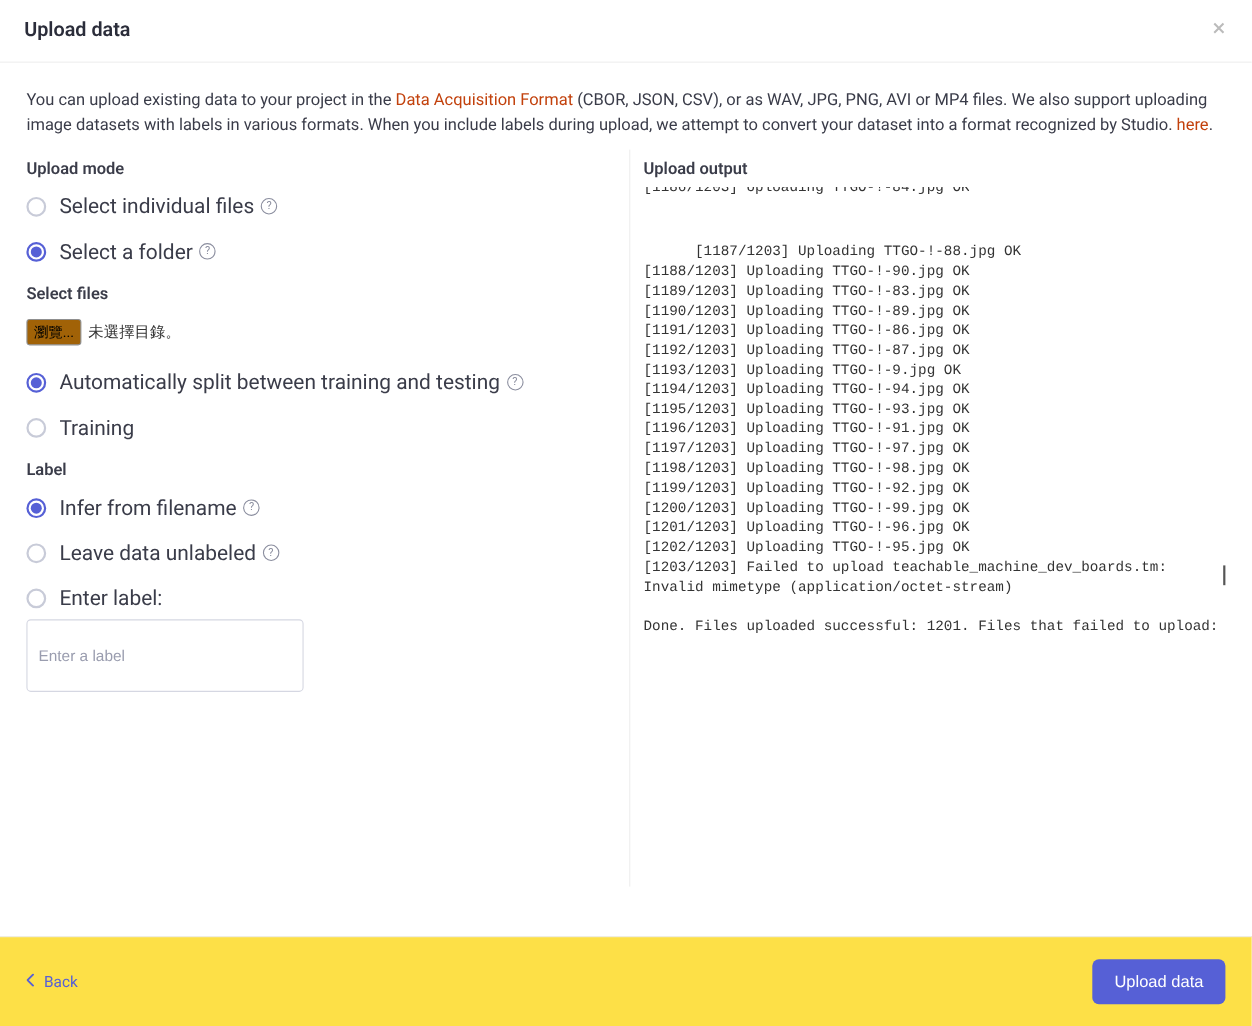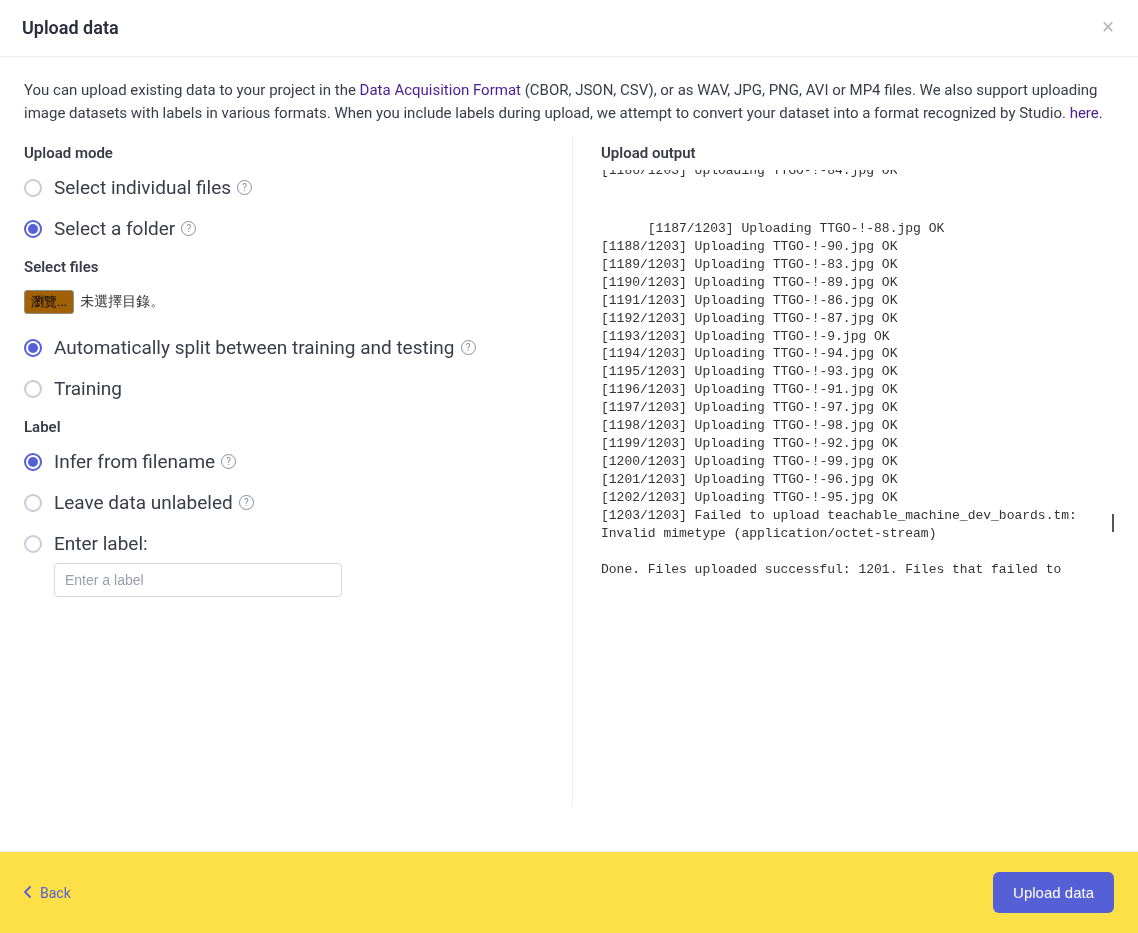--- a/index.html
+++ b/index.html
@@ -30,36 +30,36 @@
     cursor: pointer;
     line-height: 1;
   }
   .description {
     padding: 22px 24px 12px 24px;
     font-size: 15px;
     color: #3a3c49;
     line-height: 1.5;
   }
   .description a {
-    color: #4c1d95;
+    color: #c2410c;
     text-decoration: none;
   }
   .main {
     display: flex;
     padding: 0 24px;
   }
   .left {
     width: 548px;
     padding-right: 24px;
     padding-top: 8px;
   }
   .right {
     flex: 1;
     border-left: 1px solid #eee;
-    padding-left: 28px;
+    padding-left: 12px;
     padding-top: 8px;
     height: 670px;
     position: relative;
   }
   .section-heading {
     font-size: 15px;
     font-weight: 600;
     color: #3a3c49;
     margin-bottom: 14px;
     margin-top: 8px;
@@ -124,26 +124,25 @@
     font-size: 13px;
     cursor: pointer;
     font-family: inherit;
   }
   .file-status {
     font-size: 14px;
     margin-left: 6px;
     color: #333;
   }
   .label-input {
-    width: 288px;
-    padding: 8px 10px;
+    width: 252px;
+    padding: 24px 10px;
     border: 1px solid #d5d7e2;
     border-radius: 4px;
     font-size: 14px;
-    margin-left: 30px;
     margin-top: -2px;
   }
   .label-input::placeholder { color: #9a9daf; }
   .output-heading {
     font-size: 15px;
     font-weight: 600;
     color: #3a3c49;
     margin-bottom: 8px;
   }
   .output-pre {

